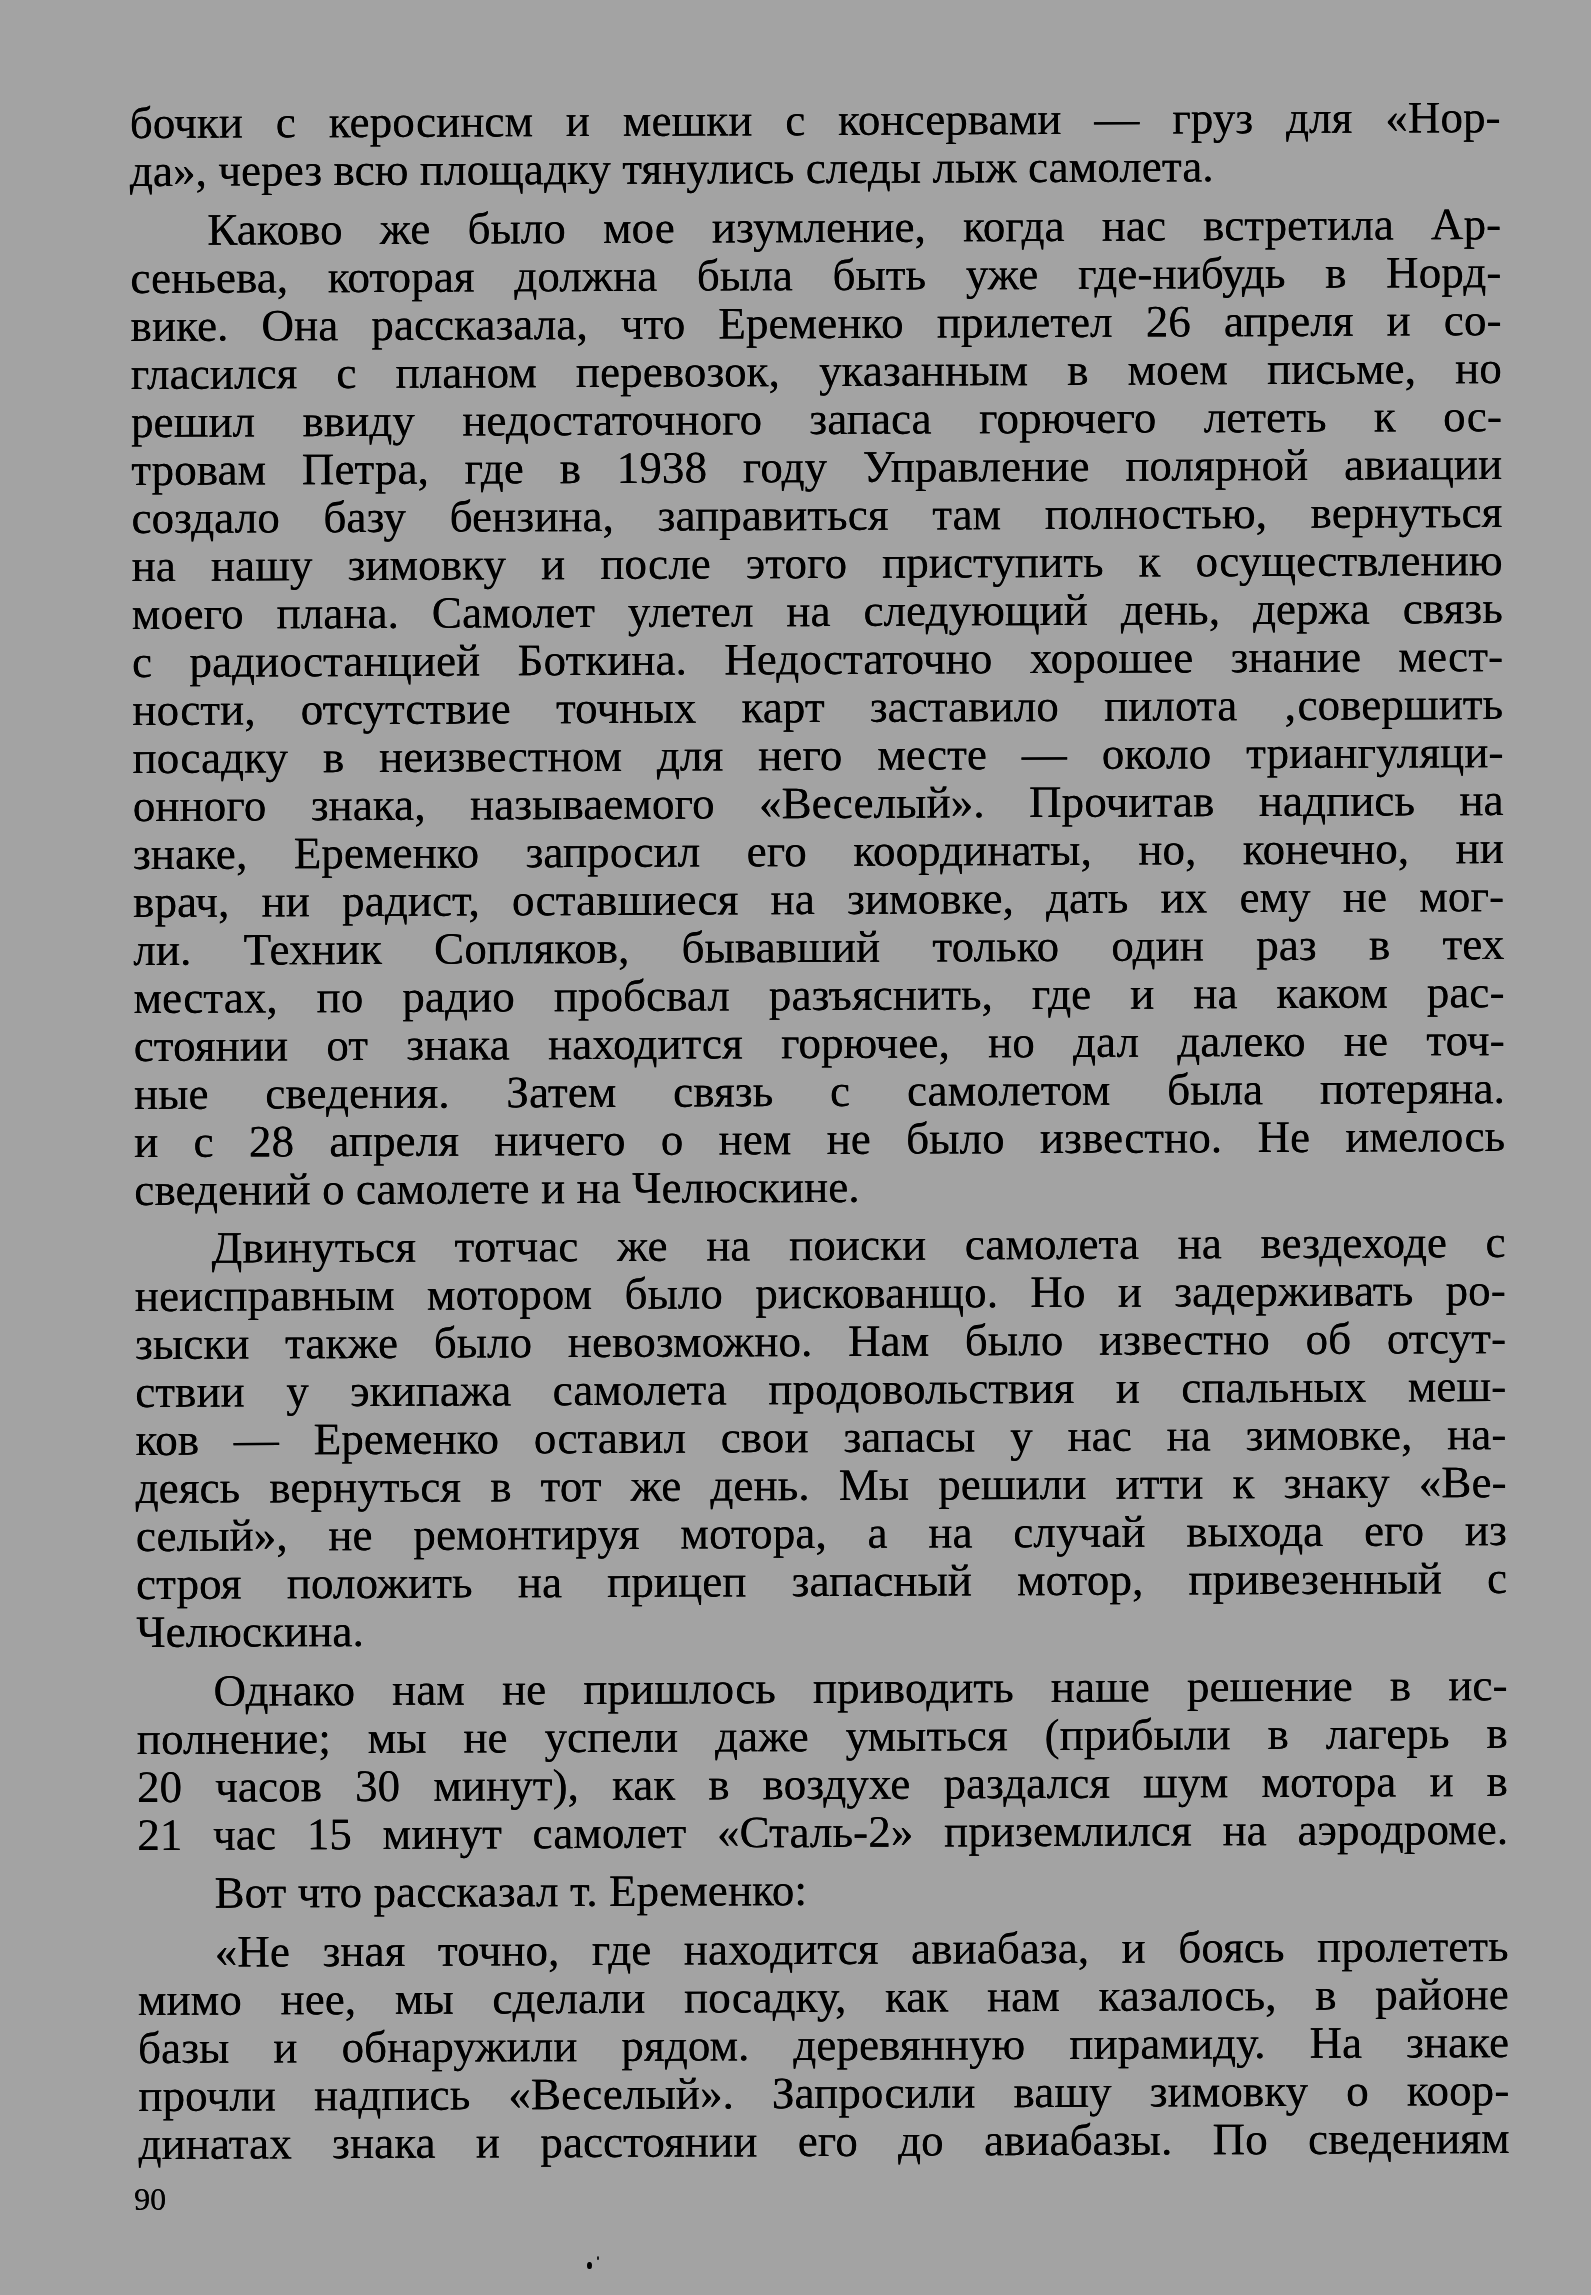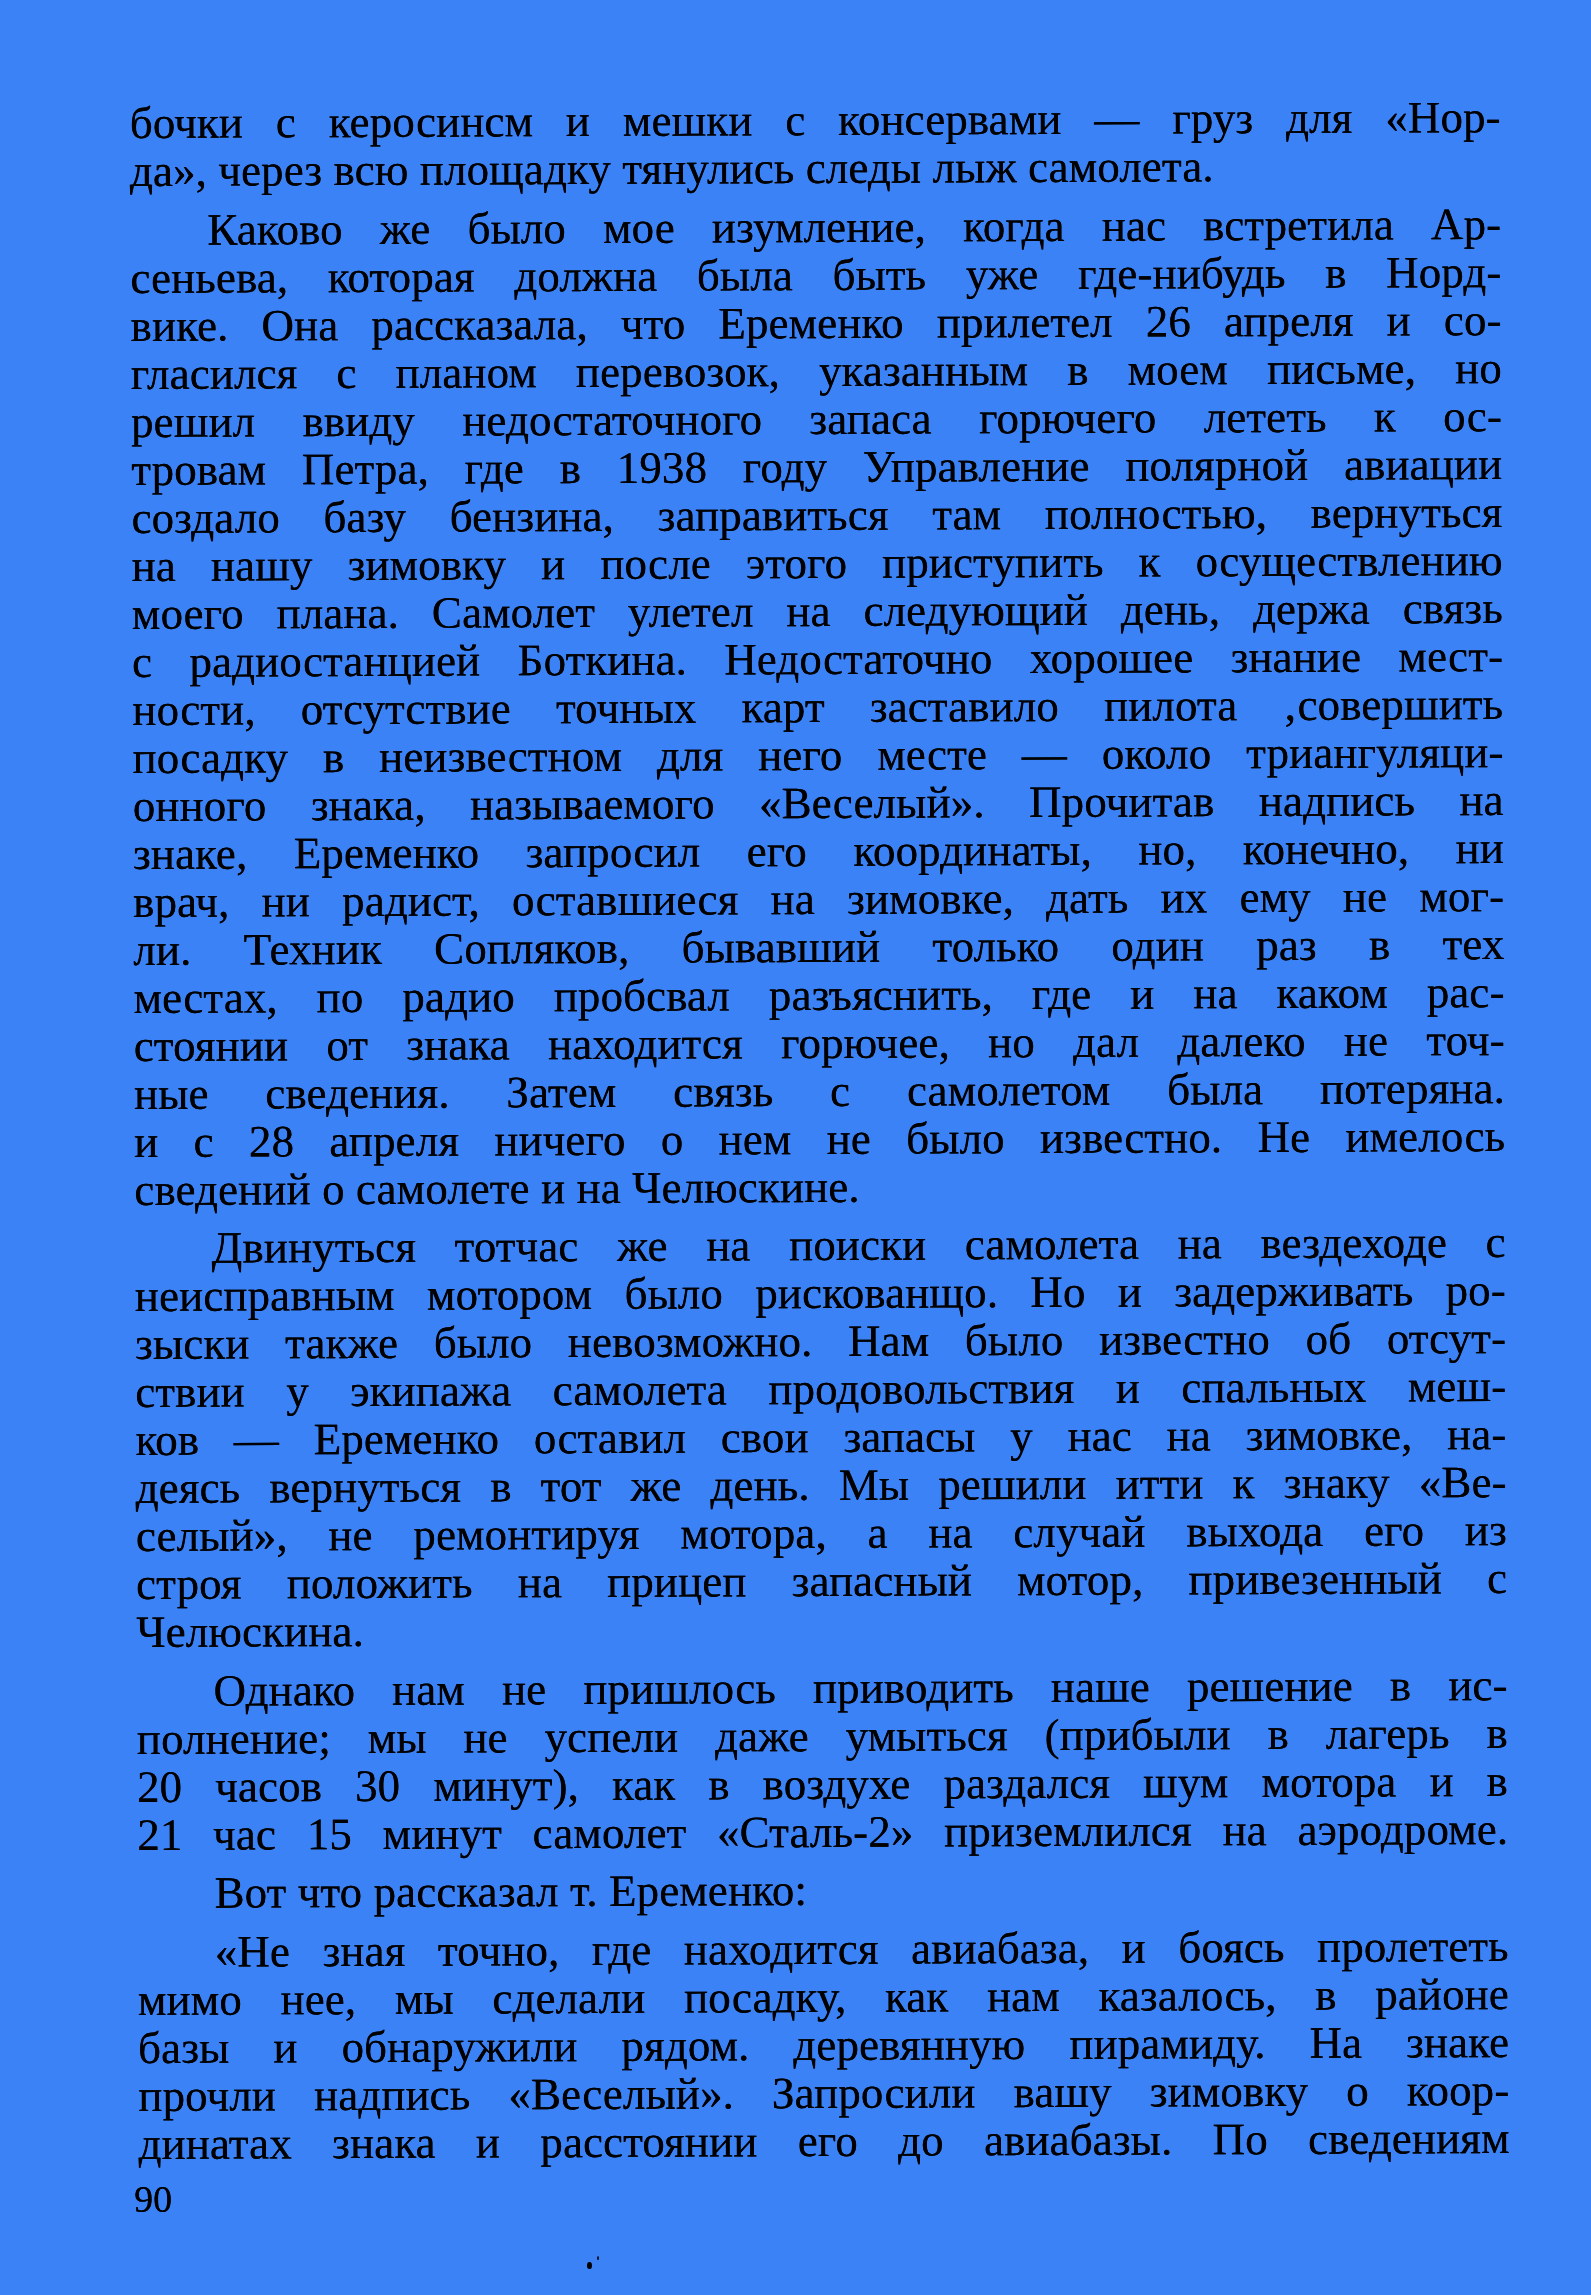--- a/index.html
+++ b/index.html
@@ -4,21 +4,21 @@
 <style>
   html, body {
     margin: 0;
     padding: 0;
     background: #ffffff;
   }
   .page {
     position: relative;
     width: 1592px;
     height: 2295px;
-    background: #3b82f6;
+    background: #a3a3a3;
     overflow: hidden;
     font-family: "Liberation Serif", "DejaVu Serif", serif;
     color: #000000;
   }
   .text-block {
     position: absolute;
     left: 134px;
     top: 96px;
     width: 1371px;
     transform: rotate(-0.25deg);
@@ -36,21 +36,21 @@
   .line.just {
     text-align: justify;
     text-align-last: justify;
     text-justify: inter-word;
   }
   .line.indent { text-indent: 77px; }
   .page-number {
     position: absolute;
     left: 134px;
     top: 2175px;
-    font-size: 38px;
+    font-size: 32px;
     line-height: 48px;
     text-shadow: 0.3px 0 0 #000;
   }
   .ink-speck {
     position: absolute;
     left: 587px;
     top: 2262px;
     width: 4.8px;
     height: 7.4px;
     background: #000;

